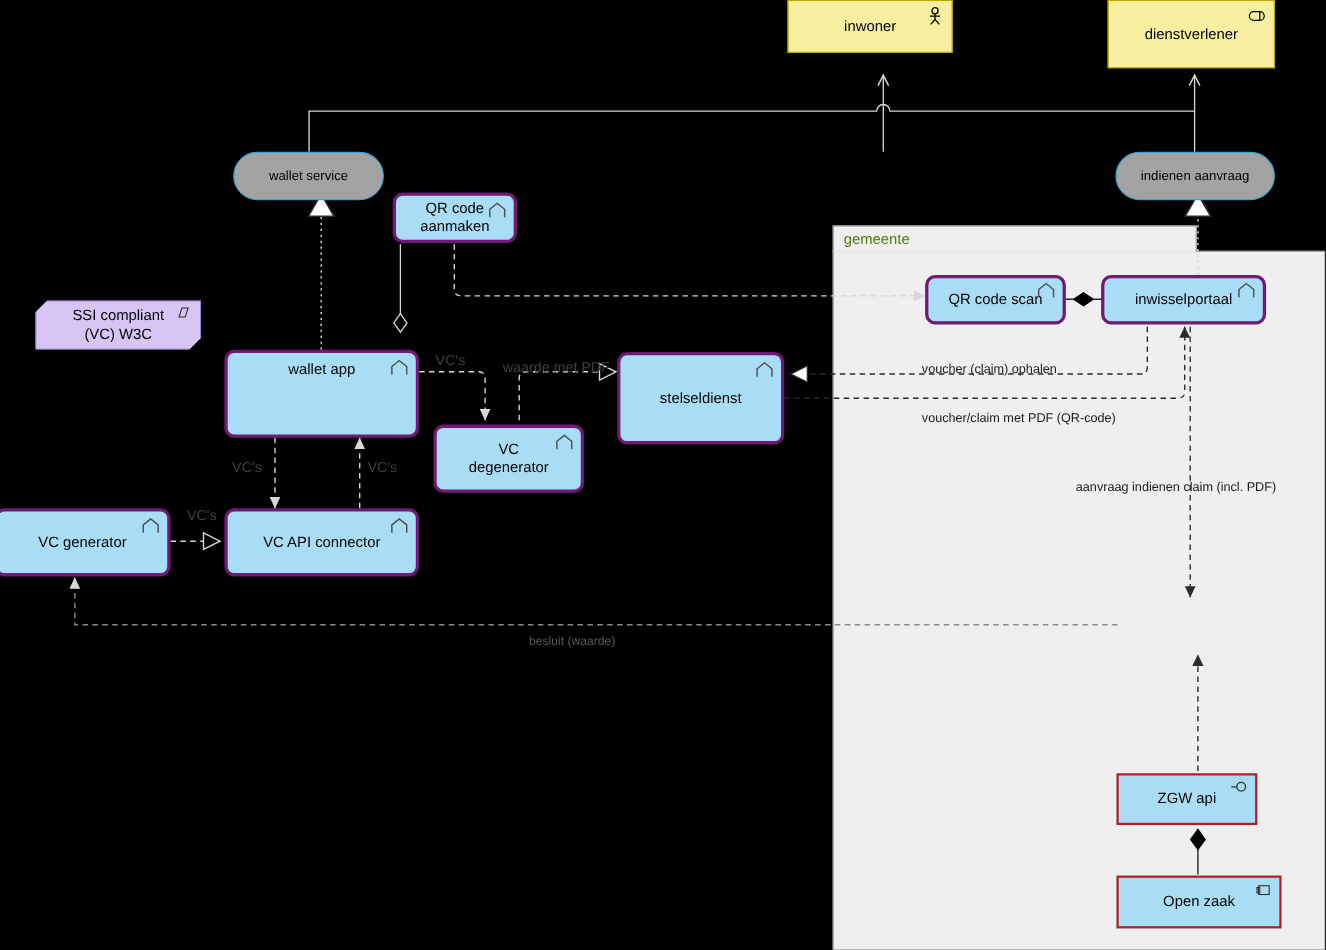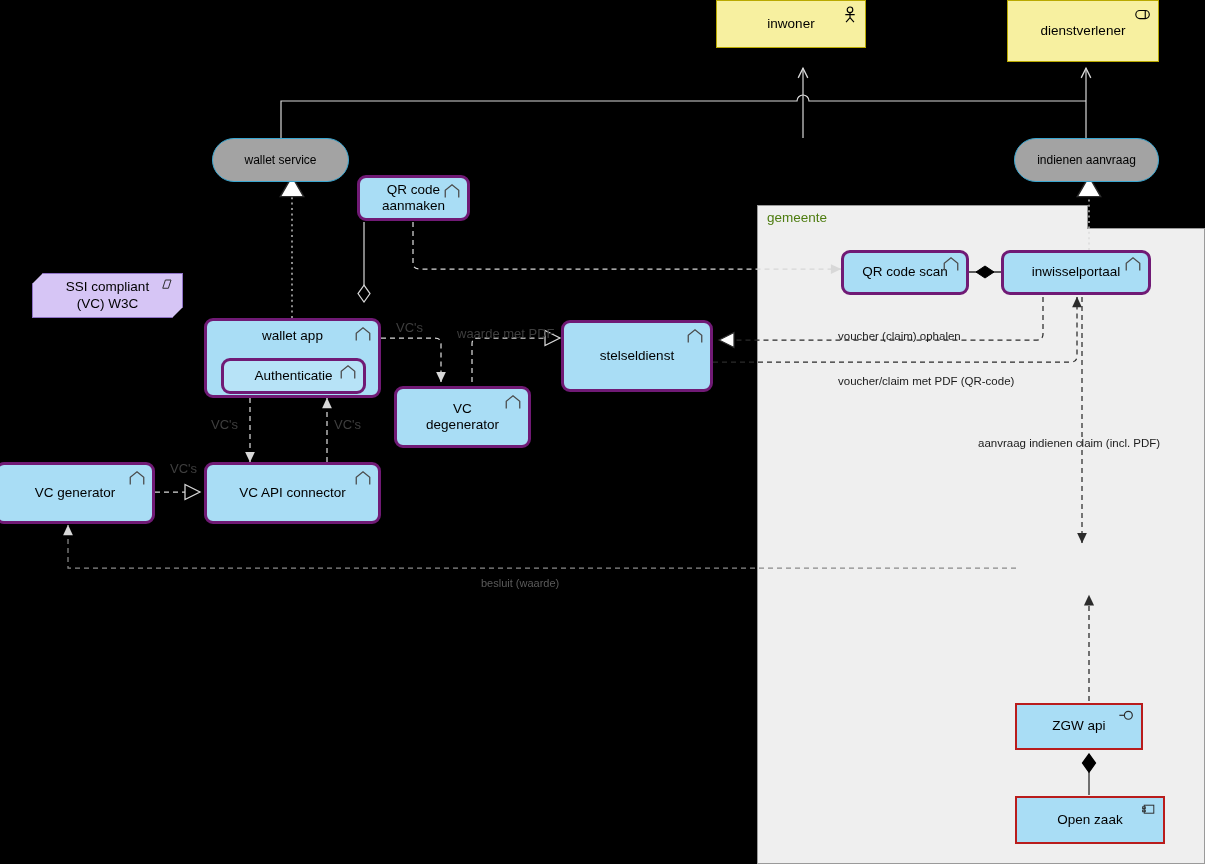--- a/index.html
+++ b/index.html
@@ -162,38 +162,32 @@
       <path d="M5,15 L8.5,4 L16,4 L12.5,15 z" fill="none" stroke="#2b2b2b" stroke-width="1.3"></path>
     </svg>
   </div>
 
   <div class="node app-comp" style="left:204px;top:318px;width:177px;height:80px;align-items:flex-start;">
     <span class="lbl" style="margin-top:7px;">wallet app</span>
     <svg class="corner" viewBox="0 0 20 20">
       <path d="M2.5,16 L2.5,8 L10,2 L17.5,8 L17.5,16" fill="none" stroke="#4a4a4a" stroke-width="1.4"></path>
     </svg>
   </div>
-  <div class="node app-comp" style="left:221px;top:358px;width:145px;height:36px;background:#B7E3F7;">
-    <span class="lbl">Authenticatie</span>
-    <svg class="corner" viewBox="0 0 20 20" style="top:3px;">
-      <path d="M2.5,16 L2.5,8 L10,2 L17.5,8 L17.5,16" fill="none" stroke="#4a4a4a" stroke-width="1.4"></path>
-    </svg>
-  </div>
 
   <div class="node app-comp" style="left:394px;top:386px;width:137px;height:62px;">
     <span class="lbl">
       <span>VC</span><br>
       <span>degenerator</span>
     </span>
     <svg class="corner" viewBox="0 0 20 20">
       <path d="M2.5,16 L2.5,8 L10,2 L17.5,8 L17.5,16" fill="none" stroke="#4a4a4a" stroke-width="1.4"></path>
     </svg>
   </div>
 
-  <div class="node app-comp" style="left:561px;top:320px;width:152px;height:72px;">
+  <div class="node app-comp" style="left:561px;top:320px;width:152px;height:84px;">
     <span class="lbl">stelseldienst</span>
     <svg class="corner" viewBox="0 0 20 20">
       <path d="M2.5,16 L2.5,8 L10,2 L17.5,8 L17.5,16" fill="none" stroke="#4a4a4a" stroke-width="1.4"></path>
     </svg>
   </div>
 
   <div class="node app-comp" style="left:-5px;top:462px;width:160px;height:62px;">
     <span class="lbl">VC generator</span>
     <svg class="corner" viewBox="0 0 20 20">
       <path d="M2.5,16 L2.5,8 L10,2 L17.5,8 L17.5,16" fill="none" stroke="#4a4a4a" stroke-width="1.4"></path>

